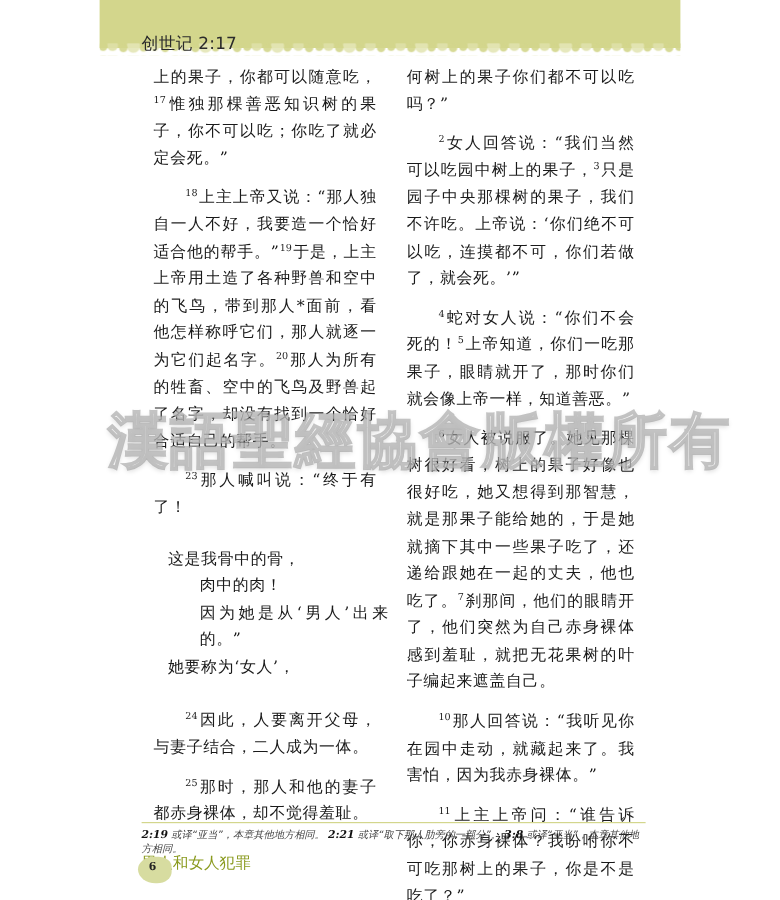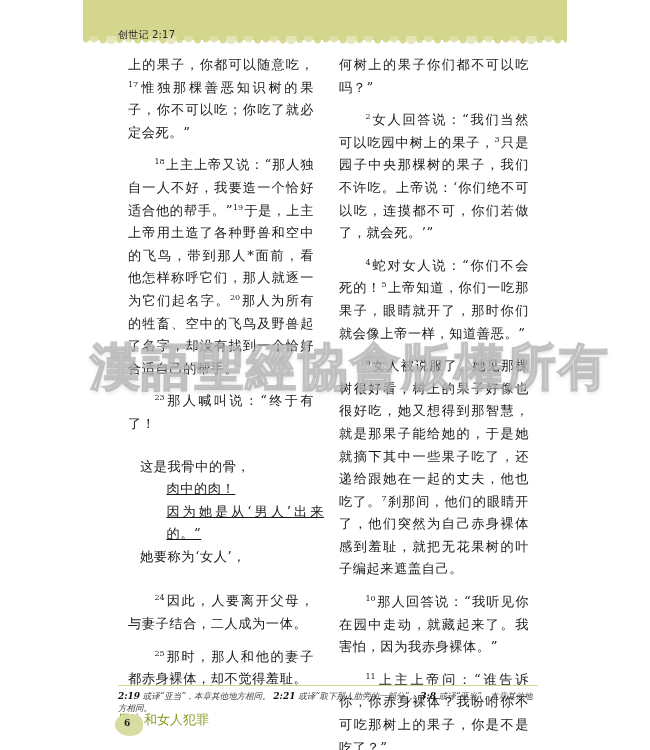--- a/index.html
+++ b/index.html
@@ -21,35 +21,35 @@
         radial-gradient(circle at 47% 25%, #e4e6b6 5px, transparent 6px),
         radial-gradient(circle at 61% 35%, #d3d68c 3px, transparent 4px),
         radial-gradient(circle at 76% 20%, #e0e2ad 4px, transparent 5px),
         radial-gradient(circle at 91% 40%, #d3d68c 3px, transparent 4px);
       background-size: 60px 10px;
       opacity: 0.9;
     }
     .running-head {
       position: absolute; left: 118px; top: 28px;
       font-family: "DejaVu Sans", "Liberation Sans", sans-serif;
-      font-size: 10px; color: #2b2b2b; letter-spacing: 0.2px;
+      font-size: 14px; color: #2b2b2b; letter-spacing: 0.2px;
     }
     .col {
       position: absolute; top: 44px; width: 206px;
       font-size: 13.2px; line-height: 22.6px; text-align: justify;
       letter-spacing: 0.6px;
     }
     .col-left { left: 118px; }
     .col-right { left: 329px; width: 210px; }
     .p { margin: 10px; }
     .indent { text-indent: 2em; }
     sup.v { font-size: 8px; vertical-align: 5px; line-height: 0; letter-spacing: 0; margin-right: 1px; }
     .poem { margin: 20px 0 22px 22px; }
     .poem .line { display: block; }
-    .poem .line.sub { padding-left: 2em; text-decoration: underline; }
+    .poem .line.sub { padding-left: 2em; }
     .section-head {
       font-family: "DejaVu Sans", "Liberation Sans", sans-serif;
       color: #8a9a1e; font-size: 13px; margin: 18px 0 2px 0; letter-spacing: 0;
     }
     .watermark {
       position: absolute; left: 90px; top: 334px; width: 480px;
       font-family: "DejaVu Sans", "Liberation Sans", sans-serif;
       font-size: 50px; font-weight: bold; letter-spacing: 2px;
       color: rgba(255,255,255,0.55);
       -webkit-text-stroke: 1.5px rgba(150,150,150,0.55);

